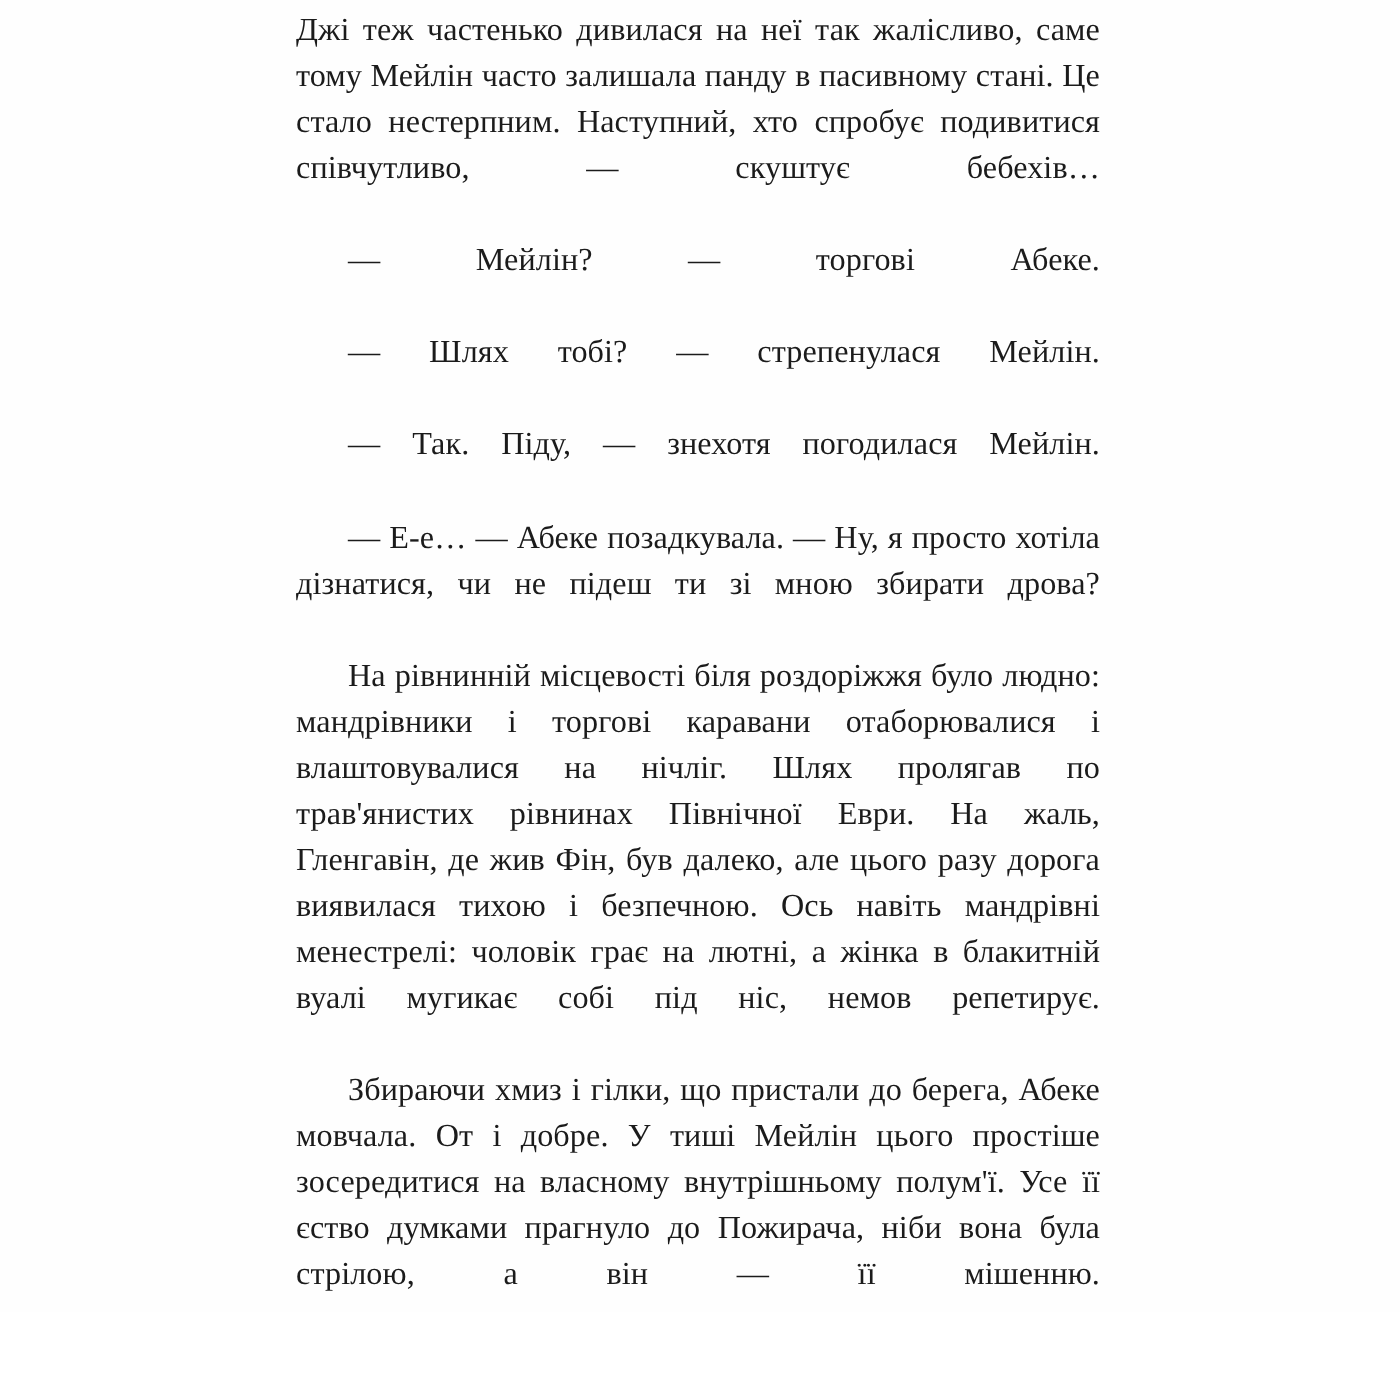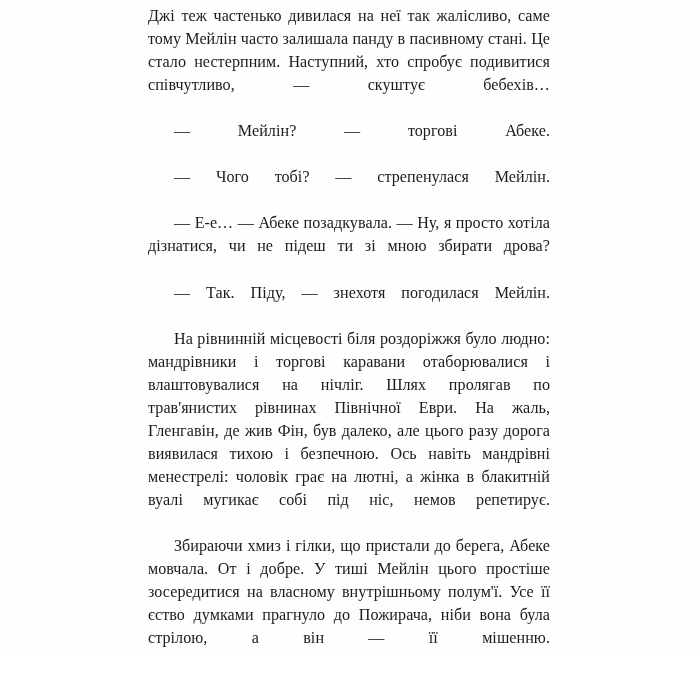--- a/index.html
+++ b/index.html
@@ -56,25 +56,25 @@
 <body>
 
 <div class="page">
 
   <div class="text-column">
 
     <p class="para cont last-line-left">Джі теж частенько дивилася на неї так жалісливо, саме тому Мейлін часто залишала панду в пасивному стані. Це стало нестерпним. Наступний, хто спробує подивитися співчутливо, — скуштує бебехів…</p>
 
     <p class="para last-line-left">— Мейлін? — торгові Абеке.</p>
 
-    <p class="para last-line-left">— Чого тобі? — стрепенулася Мейлін.</p>
+    <p class="para last-line-left">— Шлях тобі? — стрепенулася Мейлін.</p>
+
+    <p class="para last-line-left">— Так. Піду, — знехотя погодилася Мейлін.</p>
 
     <p class="para last-line-left">— Е-е… — Абеке позадкувала. — Ну, я просто хотіла дізнатися, чи не підеш ти зі мною збирати дрова?</p>
-
-    <p class="para last-line-left">— Так. Піду, — знехотя погодилася Мейлін.</p>
 
     <p class="para last-line-left">На рівнинній місцевості біля роздоріжжя було людно: мандрівники і торгові каравани отаборювалися і влаштовувалися на нічліг. Шлях пролягав по трав'янистих рівнинах Північної Еври. На жаль, Гленгавін, де жив Фін, був далеко, але цього разу дорога виявилася тихою і безпечною. Ось навіть мандрівні менестрелі: чоловік грає на лютні, а жінка в блакитній вуалі мугикає собі під ніс, немов репетирує.</p>
 
     <p class="para last-line-left">Збираючи хмиз і гілки, що пристали до берега, Абеке мовчала. От і добре. У тиші Мейлін цього простіше зосередитися на власному внутрішньому полум'ї. Усе її єство думками прагнуло до Пожирача, ніби вона була стрілою, а він — її мішенню.</p>
 
   </div>
 
   <div class="folio">12</div>
 
 </div>

